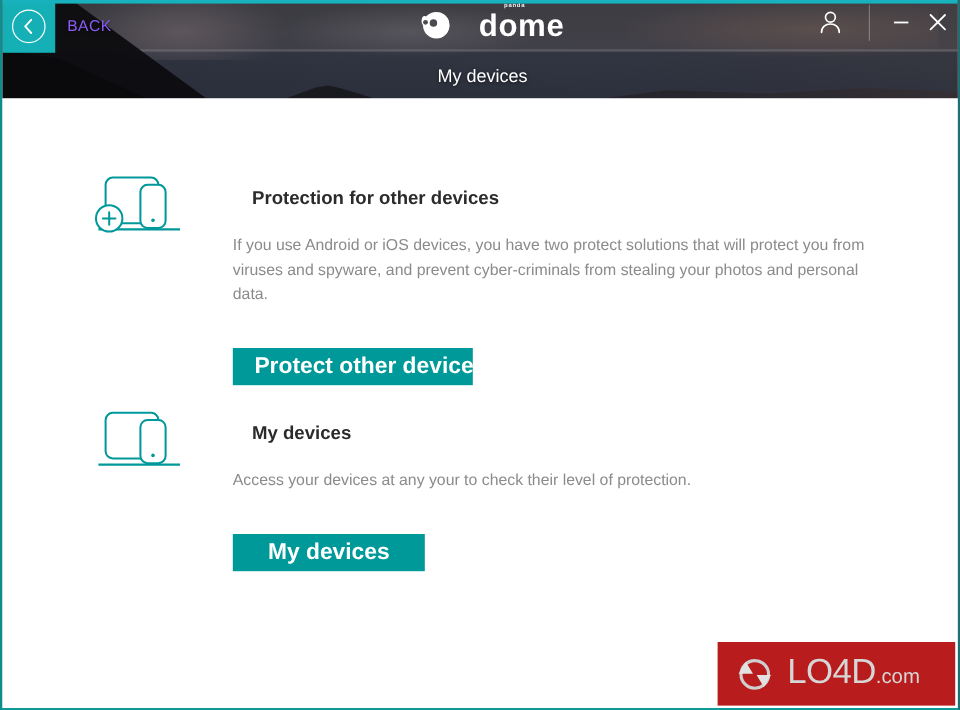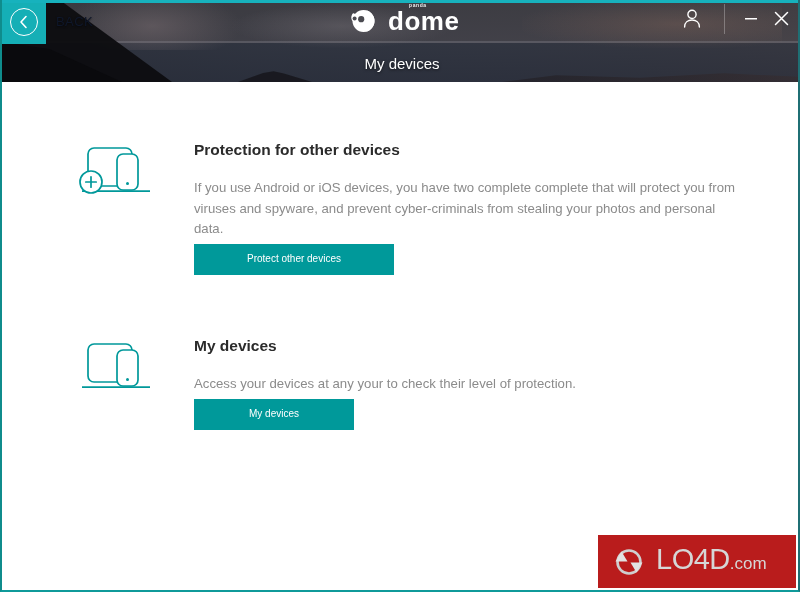--- a/index.html
+++ b/index.html
@@ -97,29 +97,29 @@
     z-index:30;cursor:pointer;
   }
   .back-circle{
     width:26px;height:26px;border-radius:50%;
     border:1.6px solid #ffffff;
     display:flex;align-items:center;justify-content:center;
   }
   .back-circle svg{display:block;}
   .back-label{
     position:absolute;left:54px;top:14px;
-    color:#0f172a;font-size:13px;letter-spacing:.4px;
+    color:#8b5cf6;font-size:13px;letter-spacing:.4px;
     z-index:30;cursor:pointer;
     text-shadow:0 1px 2px rgba(0,0,0,.55);
   }
 
   
   .logo{
     position:absolute;left:347px;top:3px;height:36px;
-    display:flex;align-items:center;gap:13px;z-index:30;
+    display:flex;align-items:center;gap:24px;z-index:30;
   }
   .logo .mark{width:26px;height:26px;display:block;}
   .logo .wordwrap{position:relative;}
   .logo .word{
     color:#ffffff;font-size:26px;font-weight:700;letter-spacing:.5px;
     line-height:26px;
   }
   .logo .brandlet{
     position:absolute;left:21px;top:-6px;
     color:#ffffff;font-size:5px;letter-spacing:.6px;
@@ -157,35 +157,36 @@
   .sec1{top:58px;}
   .sec2{top:254px;}
 
   .dev-icon{
     position:absolute;left:74px;top:0;width:80px;height:62px;
   }
   .dev-icon svg{display:block;}
 
   .sec-body{position:absolute;left:192px;top:0;width:570px;}
   .sec-title{
-    font-size:15.5px;font-weight:700;color:#2b2b2b;margin:0;
+    font-size:15.5px;font-weight:700;color:#2b2b2b;margin:16px;
     line-height:20px;
   }
   .sec-desc{
     font-size:13.2px;color:#8b8b8b;line-height:20.5px;margin:18px 0 0 0;
     max-width:552px;
   }
   .cta{
-    display:inline-block;margin-top:4px;
+    display:inline-block;margin-top:34px;
     background:#00999a;color:#ffffff;border:0;
     font-family:"Liberation Sans", sans-serif;
-    font-size:10px;line-height:1;
+    font-size:19px;line-height:1;
     padding:0 18px;height:31px;
     cursor:pointer;
     white-space:nowrap;
+    font-weight:bold;
   }
   .cta.wide{width:200px;}
   .cta.narrow{width:160px;}
 
   
   .watermark{
     position:absolute;right:2px;bottom:2px;width:198px;height:53px;
     background:#b91c1c;
     display:flex;align-items:center;gap:6px;
     padding-left:10px;box-sizing:border-box;
@@ -277,21 +278,21 @@
           <rect x="12" y="8" width="44" height="38" rx="6" stroke="#00989a" stroke-width="1.7" fill="#ffffff"></rect>
           <rect x="41" y="14" width="21" height="36" rx="6" stroke="#00989a" stroke-width="1.7" fill="#ffffff"></rect>
           <circle cx="51.5" cy="43.5" r="1.5" fill="#00989a"></circle>
           <line x1="6" y1="51.2" x2="74" y2="51.2" stroke="#00989a" stroke-width="1.8"></line>
           <circle cx="15" cy="42" r="11" fill="#ffffff" stroke="#00989a" stroke-width="1.7"></circle>
           <path d="M15 36.8 L15 47.2 M9.8 42 L20.2 42" stroke="#00989a" stroke-width="1.7" stroke-linecap="round"></path>
         </svg>
       </div>
       <div class="sec-body">
         <h2 class="sec-title">Protection for other devices</h2>
-        <p class="sec-desc">If you use Android or iOS devices, you have two complete complete that will protect you from viruses and spyware, and prevent cyber-criminals from stealing your photos and personal data.</p>
+        <p class="sec-desc">If you use Android or iOS devices, you have two protect solutions that will protect you from viruses and spyware, and prevent cyber-criminals from stealing your photos and personal data.</p>
         <button class="cta wide">Protect other devices</button>
       </div>
     </div>
 
     <div class="section sec2">
       <div class="dev-icon">
         <svg width="80" height="62" viewBox="0 0 80 62" fill="none">
           <rect x="12" y="8" width="44" height="38" rx="6" stroke="#00989a" stroke-width="1.7" fill="#ffffff"></rect>
           <rect x="41" y="14" width="21" height="36" rx="6" stroke="#00989a" stroke-width="1.7" fill="#ffffff"></rect>
           <circle cx="51.5" cy="43.5" r="1.5" fill="#00989a"></circle>

